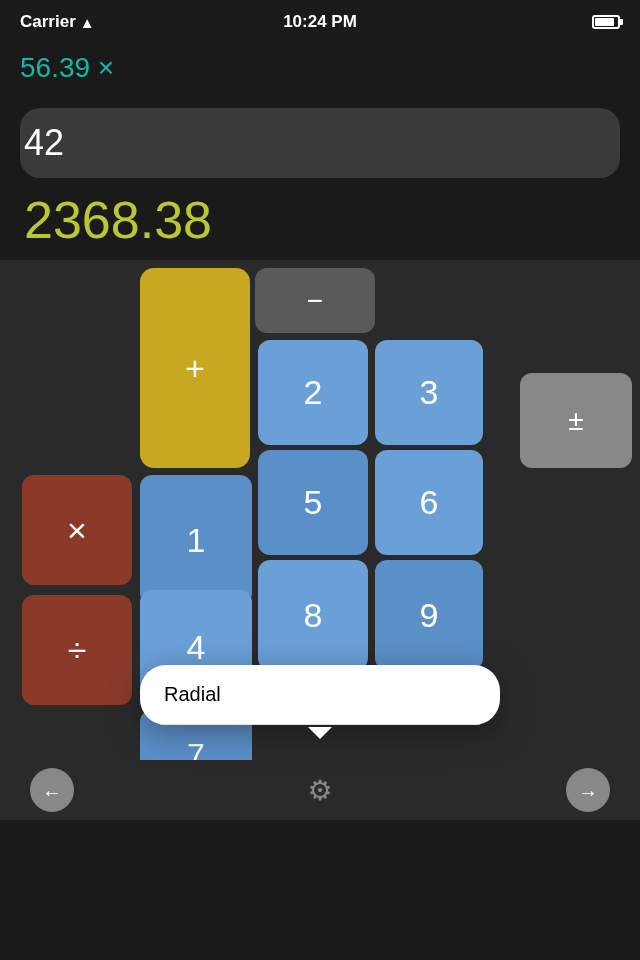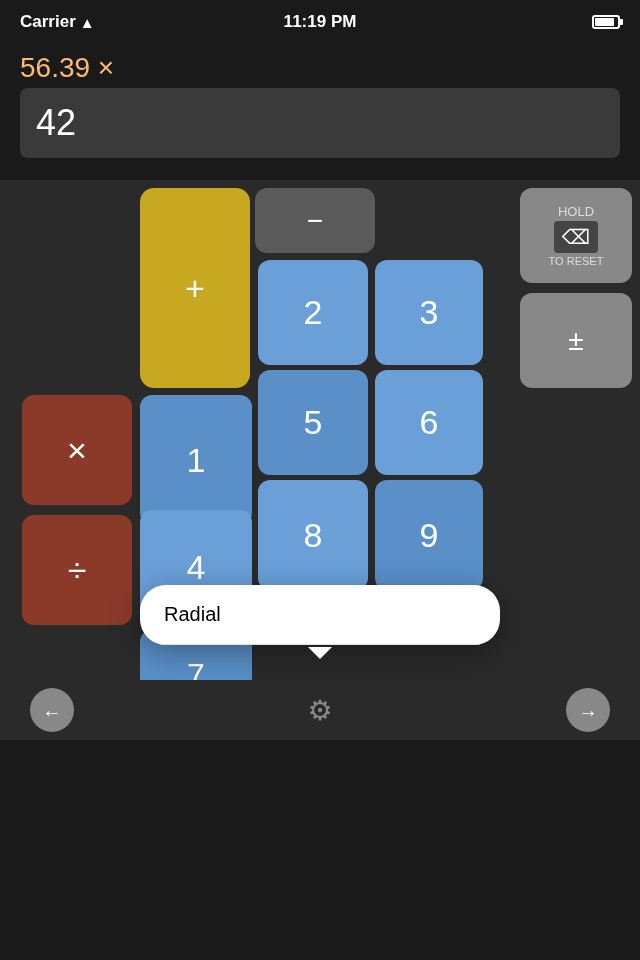--- a/index.html
+++ b/index.html
@@ -41,30 +41,30 @@
       width: 3px; height: 6px; background: #fff; border-radius: 0 1px 1px 0;
     }
     .battery-fill { background: #fff; height: 100%; width: 85%; border-radius: 1px; }
 
     
     .display-area {
       background: #1a1a1a;
       padding: 8px 20px 10px 20px;
     }
     .prev-expression {
-      color: #fdba74;
+      color: #14b8a6;
       font-size: 28px;
       font-weight: 300;
       text-align: left;
-      margin-bottom: 4px;
+      margin-bottom: 24px;
     }
     .current-input-box {
       background: #3a3a3a;
-      border-radius: 8px;
-      padding: 14px 16px;
+      border-radius: 20px;
+      padding: 14px 4px;
       margin-bottom: 12px;
     }
     .current-input-value {
       color: #fff;
       font-size: 36px;
       font-weight: 300;
     }
     .result-value {
       color: #b8c832;
       font-size: 52px;
@@ -240,45 +240,41 @@
     }
   </style>
 </head>
 <body>
 
 <div class="status-bar">
   <div class="status-left">
     <span>Carrier</span>
     <span class="wifi-icon">▲</span>
   </div>
-  <div class="status-center">11:19 PM</div>
+  <div class="status-center">10:24 PM</div>
   <div class="status-right">
     <div class="battery-icon">
       <div class="battery-fill"></div>
     </div>
   </div>
 </div>
 
 <div class="display-area">
   <div class="prev-expression">56.39 ×</div>
   <div class="current-input-box">
     <span class="current-input-value">42</span>
   </div>
+  <div class="result-value">2368.38</div>
 </div>
 
 <div class="keyboard-area">
   <div class="keyboard-bg"></div>
 
   <div class="key-grid">
 
-    <div class="key key-hold-reset" style="top:8px; right:8px; width:112px; height:95px;">
-      <span class="hold-text">HOLD</span>
-      <span class="backspace-icon">⌫</span>
-      <span class="to-reset">TO RESET</span>
-    </div>
 
     <div class="key key-special" style="top:113px; right:8px; width:112px; height:95px; font-size:28px;">
       <span>±</span>
     </div>
 
     <div class="key key-op-gray" style="top:8px; left:255px; width:120px; height:65px; font-size:28px;">
       <span>−</span>
     </div>
 
     <div class="key key-op-yellow" style="top:8px; left:140px; width:110px; height:200px; border-radius:14px;">

